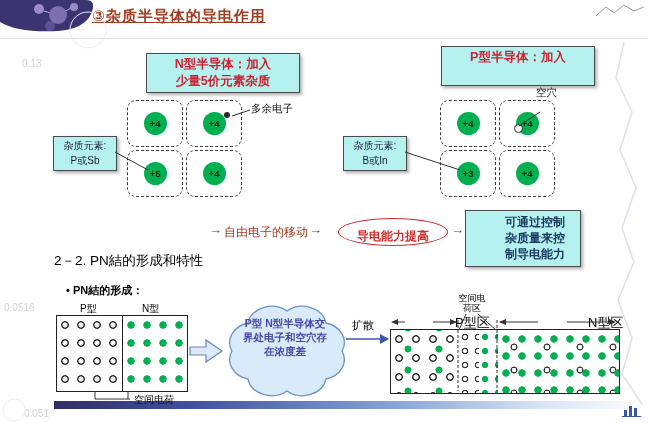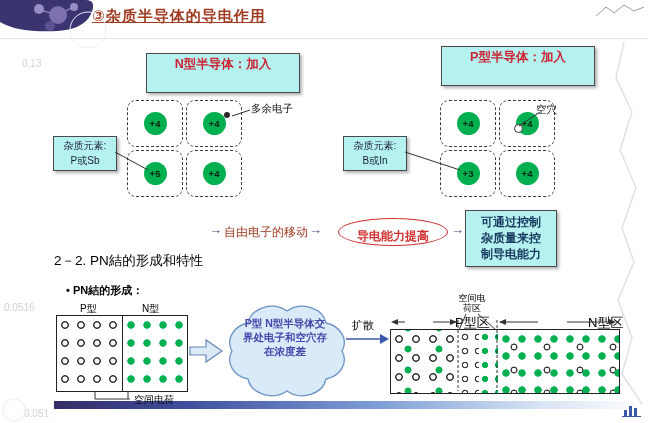--- a/index.html
+++ b/index.html
@@ -24,21 +24,21 @@
         font-size:9.5px;font-weight:bold;color:#00240e;}
   .ptr-label{position:absolute;font-size:10.5px;color:#111;}
   .edot{position:absolute;width:6px;height:6px;border-radius:50%;background:#2b2b2b;}
   .hole{position:absolute;width:7px;height:7px;border-radius:50%;background:#fff;border:1.2px solid #333;}
   .proc{position:absolute;top:224px;font-size:12px;color:var(--accent,#a03c22);}
   .parrow{position:absolute;top:222px;font-size:13px;color:#44497e;font-weight:bold;}
   .oval{position:absolute;left:338px;top:218px;width:108px;height:26px;border:1.6px solid #d03030;
         border-radius:50%;display:flex;align-items:flex-end;justify-content:center;}
   .oval span{font-size:12px;font-weight:bold;color:#d03030;}
   .notebox{left:465px;top:210px;width:90px;height:52px;font-size:12px;font-weight:bold;
-           line-height:16px;padding-top:3px;color:var(--navy,#17375e);}
+           line-height:16px;padding-top:3px;color:var(--navy,#17375e);padding-left:24px;}
   .sect{position:absolute;left:54px;top:252px;font-size:13.5px;color:#000;}
   .bullet{position:absolute;left:66px;top:283px;font-size:11px;font-weight:bold;color:#000;}
   .smalllbl{position:absolute;font-size:10px;color:#000;}
   .tinylbl{position:absolute;font-size:13px;color:#000;padding-left:48px;}
   .pnbox{position:absolute;border:1.2px solid #222;display:flex;background:#fff;}
   .half{width:50%;height:100%;}
   .half.right{border-left:1px solid #222;}
   .rings{background-image:radial-gradient(circle at 8px 9px,rgba(255,255,255,0) 2.2px,#3a3a3a 2.8px,#3a3a3a 3.6px,rgba(255,255,255,0) 4.2px);
          background-size:16px 18px;}
   .gdots{background-image:radial-gradient(circle at 8px 9px,var(--green,#00b050) 3.4px,rgba(255,255,255,0) 4px);
@@ -84,20 +84,21 @@
     <circle cx="39" cy="9" r="5" fill="#9a8cc4"></circle>
     <circle cx="74" cy="7" r="4" fill="#9a8cc4"></circle>
     <circle cx="50" cy="26" r="5" fill="#5d5292"></circle>
   </svg>
 
   <div class="hline"></div>
   <div class="title">③杂质半导体的导电作用</div>
 
   <div class="cyanbox typebox" style="left:112px;top:53px">
     <div>N型半导体：加入</div>
+    <div>少量5价元素杂质</div>
   </div>
   <div class="cyanbox typebox" style="left:407px;top:46px">
     <div>P型半导体：加入</div>
   </div>
 
   <div class="atom-grid" style="left:127px;top:100px">
     <div class="atom-cell">
         <span class="atom">+4</span>
       </div>
     <div class="atom-cell">
@@ -125,21 +126,21 @@
         <span class="atom">+4</span>
       </div>
     <div class="atom-cell">
         <span class="atom">+3</span>
       </div>
     <div class="atom-cell">
         <span class="atom">+4</span>
       </div>
   </div>
   <div class="hole" style="left:514px;top:124px"></div>
-  <div class="ptr-label" style="left:536px;top:103px">空穴</div>
+  <div class="ptr-label" style="left:536px;top:86px">空穴</div>
   <div class="cyanbox impbox" style="left:343px;top:136px">
     <div>杂质元素:</div>
     <div>B或In</div>
   </div>
 
   <span class="parrow" style="left:209px">→</span>
   <span class="proc" style="left:224px">自由电子的移动</span>
   <span class="parrow" style="left:309px">→</span>
   <div class="oval">
     <span>导电能力提高</span>

